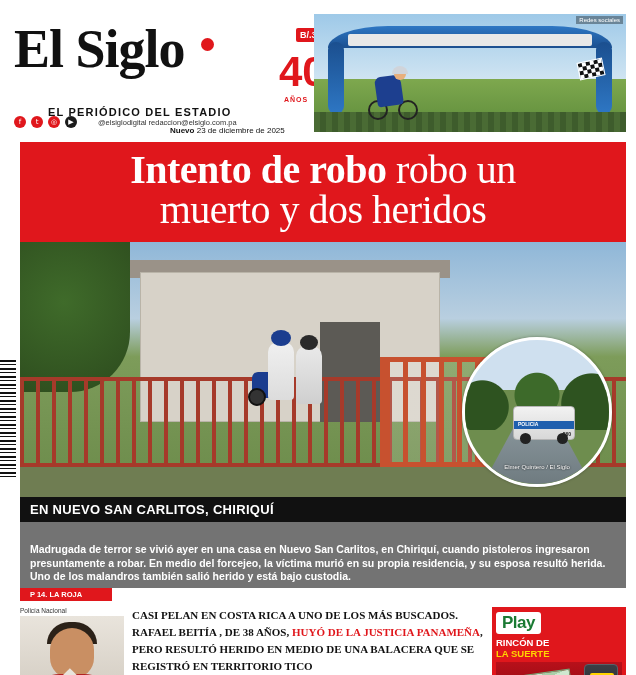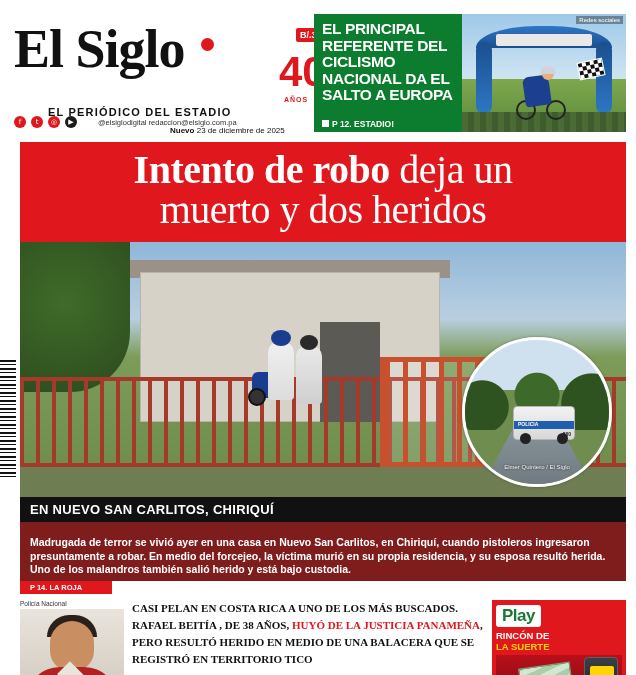--- a/index.html
+++ b/index.html
@@ -236,21 +236,21 @@
 
   
   .kicker {
     position: relative; margin: 0 10px 0 20px;
     background: #111; color: #fff; padding: 5px 10px;
     font-size: 13px; font-weight: bold; letter-spacing: .3px;
     text-transform: uppercase;
   }
   .deck {
     position: relative; margin: 0 10px 0 20px;
-    background: #7f1d1d; color: #fff; padding: 14px 10px 4px 10px;
+    background: #737373; color: #fff; padding: 21px 10px 4px 10px;
     font-size: 10.5px; line-height: 13.5px; font-weight: bold;
   }
   .deck-ref {
     position: relative; margin: 0 10px 0 20px;
     background: #e0171c; color: #fff; font-size: 7.5px; font-weight: bold;
     padding: 2px 10px; width: 92px;
   }
 
   
   .bottom { position: relative; margin: 6px 10px 0 20px; display: flex; gap: 8px; }
@@ -342,47 +342,41 @@
       <span class="soc b">▶</span>
       <span class="handle">@elsiglodigital      redaccion@elsiglo.com.pa</span>
     </div>
 
     <div class="datebar">
       <b>Nuevo</b>
       <span>23 de diciembre de 2025</span>
     </div>
 
     <div class="promo">
-      <div class="promo-left">
-        <div class="promo-head">EL PRINCIPAL REFERENTE DEL CICLISMO NACIONAL DA EL SALTO A EUROPA</div>
-        <div class="promo-foot">
-          <span class="sq"></span><span>P 12. ESTADIO!</span>
-        </div>
-      </div>
       <div class="promo-img">
         <div class="sky"></div>
         <div class="arch-top"></div>
         <div class="banner-txt"></div>
         <div class="arch-l"></div>
         <div class="arch-r"></div>
         <div class="crowd"></div>
         <div class="wheel a"></div>
         <div class="wheel b"></div>
         <div class="rider-body"></div>
         <div class="rider-head"></div>
         <div class="rider-helmet"></div>
         <div class="flag-checker"></div>
         <div class="promo-tag">Redes sociales</div>
       </div>
     </div>
   </div>
 
   <div class="headline-wrap">
     <div class="headline">
-      <h1><span>Intento de robo</span> <span class="thin">deja un</span><br><span class="thin">muerto y dos heridos</span></h1>
+      <h1><span>Intento de robo</span> <span class="thin">robo un</span><br><span class="thin">muerto y dos heridos</span></h1>
     </div>
   </div>
 
   <div class="hero">
     <div class="house-roof"></div>
     <div class="house"></div>
     <div class="door"></div>
     <div class="tree"></div>
     <div class="ground"></div>
     <div class="fence"></div>

